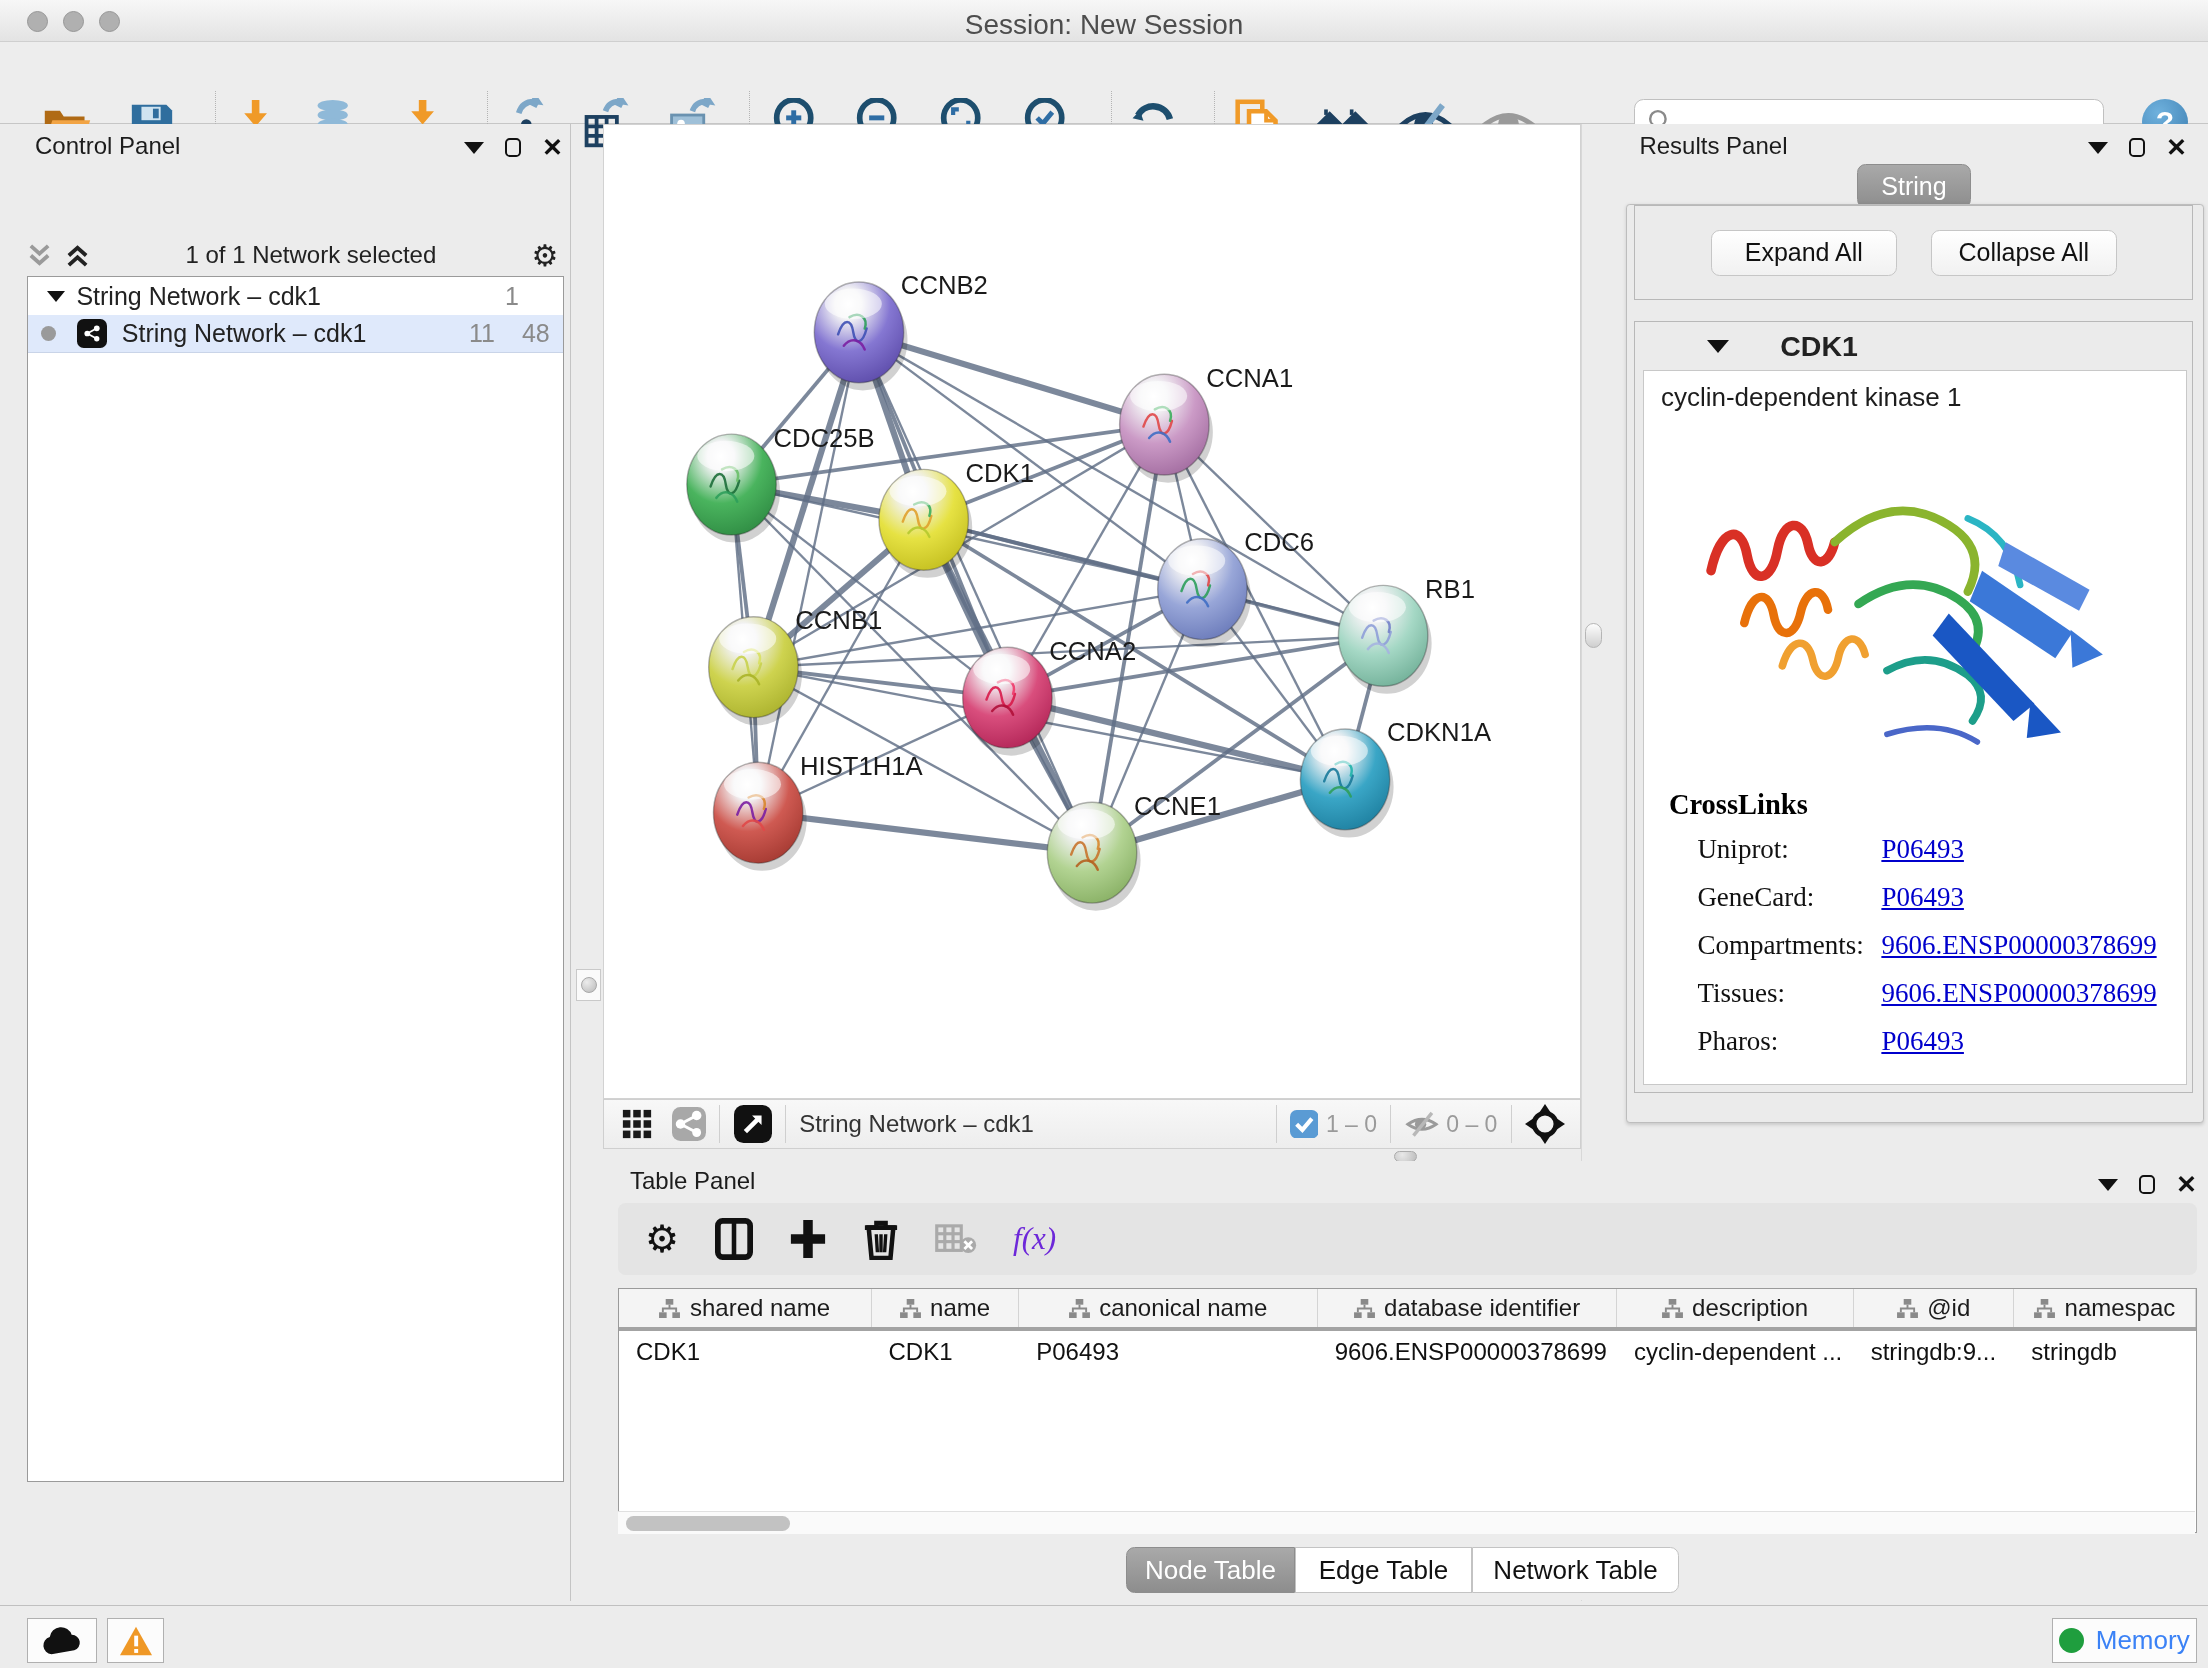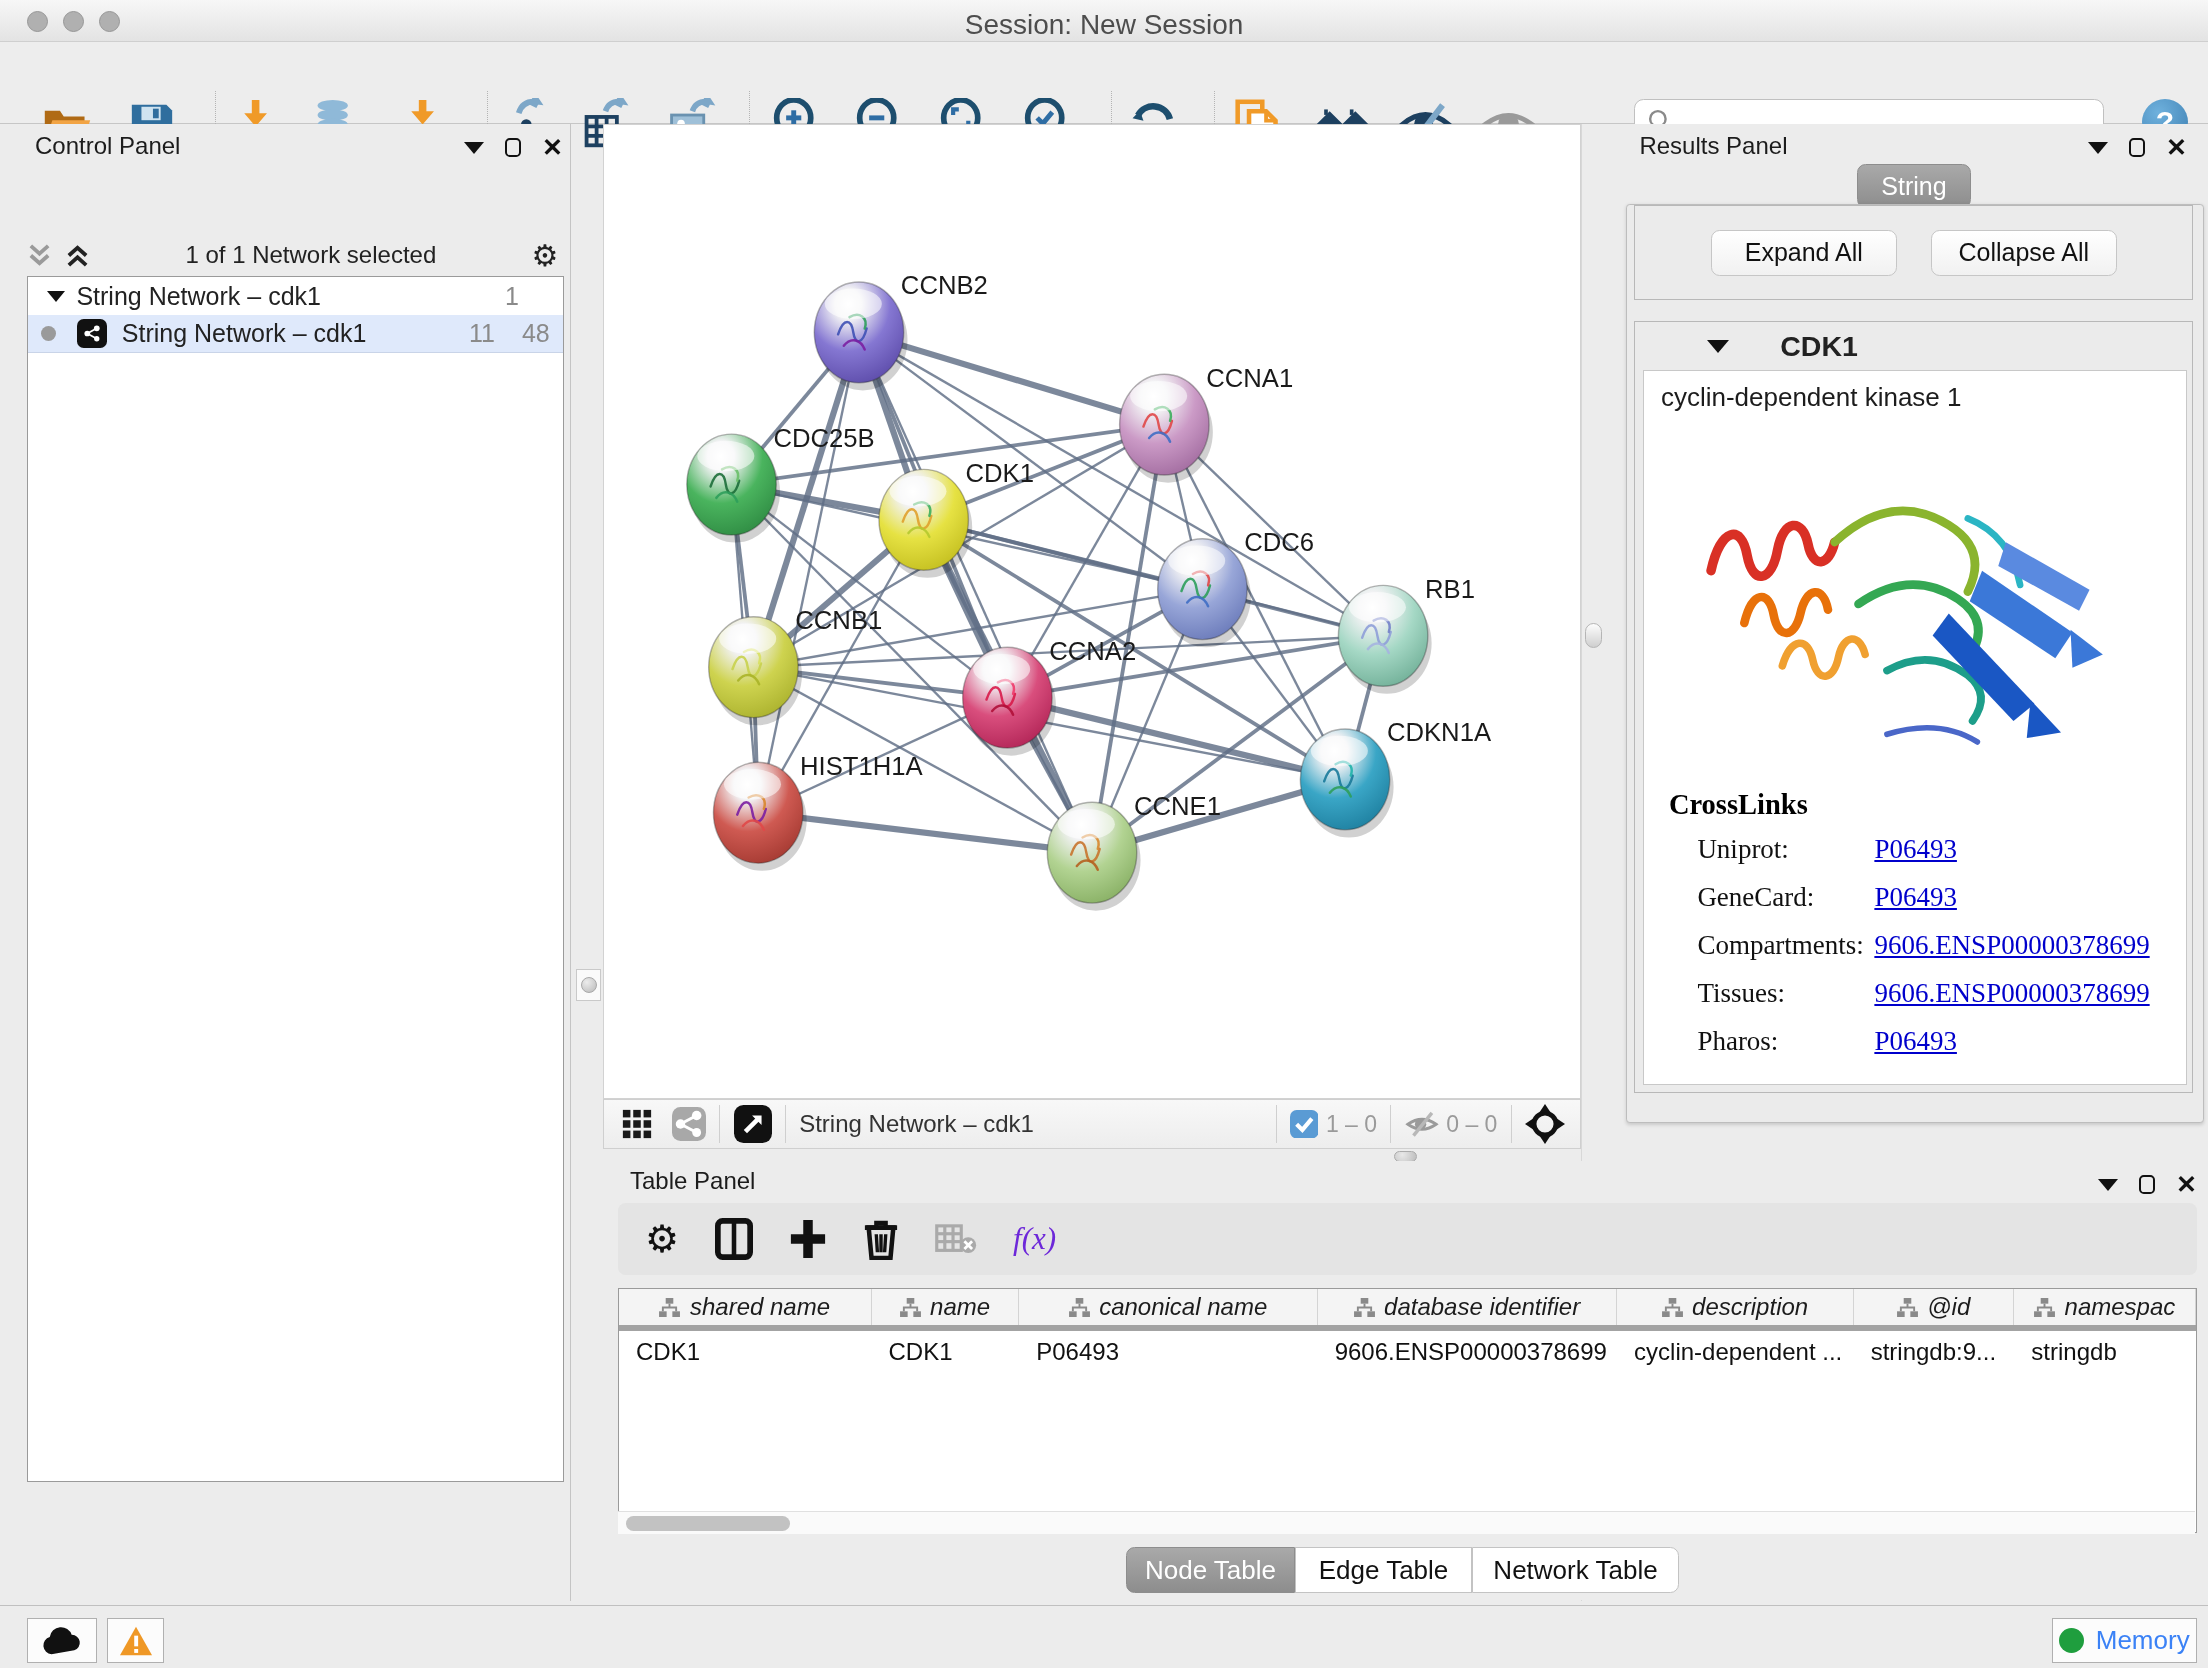--- a/index.html
+++ b/index.html
@@ -71,30 +71,30 @@
   .rp-btn { width:186px; height:46px; background:linear-gradient(#ffffff,#f1f1f1); border:1px solid #c6c6c6; border-radius:8.6px;
     display:flex; align-items:center; justify-content:center; font-size:25px; color:#111; }
   #rp-list { left:7.6px; top:116px; width:559px; height:772px; border:1px solid #b8b8b8; background:#ebebeb; }
   #rp-gene-head { height:48px; display:flex; align-items:center; }
   #rp-gene-name { font-size:28.5px; font-weight:bold; }
   #rp-card { margin:0 7.6px; width:544px; height:715px; background:#fff; border:1px solid #c8c8c8; position:relative; }
   #rp-desc { position:absolute; left:17px; top:11.4px; font-size:26px; color:#1c1c1c; }
   #protein-img { position:absolute; left:48px; top:57px; }
   #crosslinks { position:absolute; left:25px; top:418px; font-family:"Liberation Serif", serif; }
   #crosslinks h3 { font-size:28.5px; margin-bottom:13.3px; color:#000; }
-  .xl-row { display:flex; font-size:27px; margin-bottom:17px; }
+  .xl-row { display:flex; font-size:27px; margin-bottom:17px;gap:7px; }
   .xl-label { width:177px; color:#111; margin-left:28.5px; }
   .xl-link { color:#0000cc; text-decoration:underline; }
 
   
   #table-panel { left:603px; top:1161px; width:1605px; height:439px; background:#ececec; }
   #tp-toolbar { left:15px; top:42px; width:1579px; height:72px; background:#e4e4e4; border-radius:7.6px;
     display:flex; align-items:center; gap:36px; padding-left:27px; }
   #tp-table { left:15px; top:127px; width:1579px; height:245px; background:#fff; border:1px solid #9a9a9a; }
-  #tp-header { display:flex; height:42px; background:#f4f4f4; border-bottom:6px solid #a3a3a3;font-style:italic; }
+  #tp-header { display:flex; height:42px; background:#f4f4f4; border-bottom:4px solid #a3a3a3; }
   .col-head { display:flex; align-items:center; justify-content:center; gap:9.5px; font-size:24px; color:#1c1c1c;
     border-right:1px solid #d4d4d4; overflow:hidden; white-space:nowrap; }
   #tp-row { display:flex; height:42px; }
   .cell { font-size:24px; color:#111; padding-left:17px; display:flex; align-items:center; overflow:hidden; white-space:nowrap; }
   #tp-hscroll { left:15px; top:350px; width:1577px; height:23px; background:#fafafa; border-top:1px solid #e0e0e0; }
   #tp-hscroll .thumb { position:absolute; left:7.6px; top:3.8px; width:164px; height:15px; border-radius:7.6px; background:#c2c2c2; }
   #tp-tabs { left:523px; top:386px; display:flex;border-radius:15px; }
   #tp-tabs .tab { height:46px; font-size:26px; }
   #tp-tabs .tab:first-child { border-radius:8.6px 0 0 8.6px; }
   #tp-tabs .tab:last-child { border-radius:0 8.6px 8.6px 0; }

